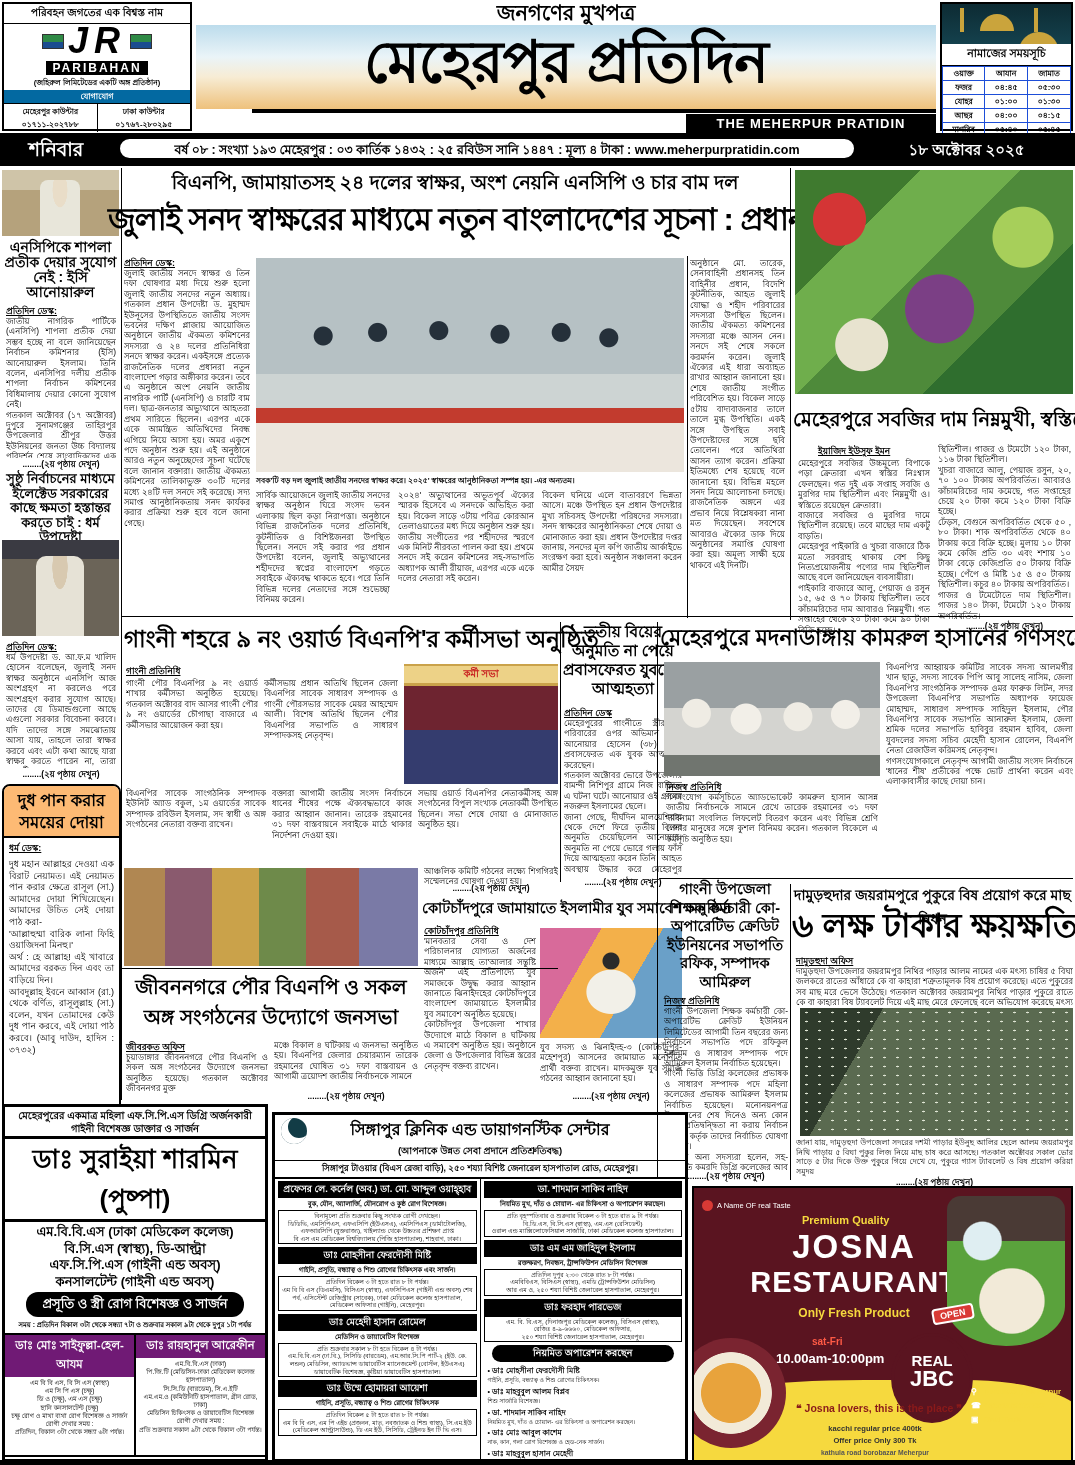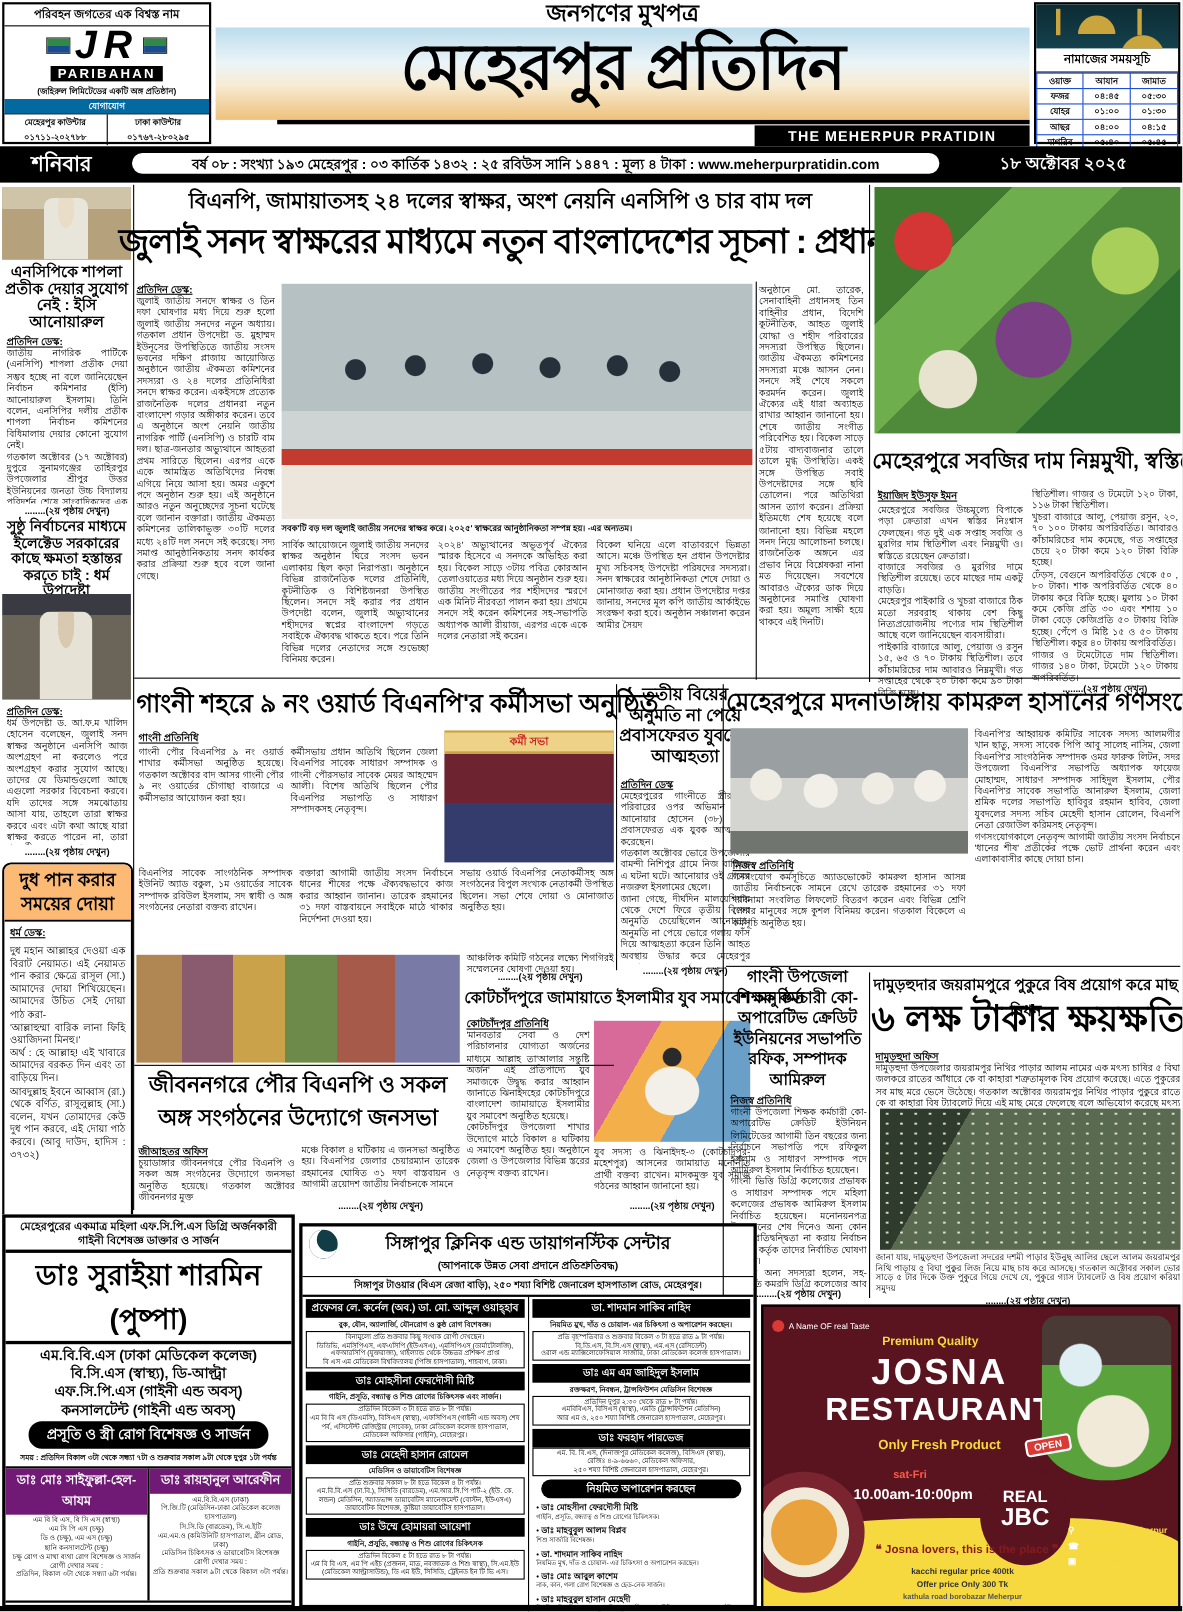--- a/index.html
+++ b/index.html
@@ -241,21 +241,21 @@
   <div class="abs body" style="left:542px;top:490px;width:140px;height:128px;">বিকেল ঘনিয়ে এলে বাতাবরণে ভিন্নতা আসে। মঞ্চে উপস্থিত হন প্রধান উপদেষ্টার মুখ্য সচিবসহ উপদেষ্টা পরিষদের সদস্যরা। সনদ স্বাক্ষরের আনুষ্ঠানিকতা শেষে দোয়া ও মোনাজাত করা হয়। প্রধান উপদেষ্টার দপ্তর জানায়, সনদের মূল কপি জাতীয় আর্কাইভে সংরক্ষণ করা হবে। অনুষ্ঠান সঞ্চালনা করেন আমীর সৈয়দ</div>
   <div class="abs body" style="left:690px;top:258px;width:95px;height:360px;">অনুষ্ঠানে মো. তারেক, সেনাবাহিনী প্রধানসহ তিন বাহিনীর প্রধান, বিদেশি কূটনীতিক, আহত জুলাই যোদ্ধা ও শহীদ পরিবারের সদস্যরা উপস্থিত ছিলেন। জাতীয় ঐকমত্য কমিশনের সদস্যরা মঞ্চে আসন নেন। সনদে সই শেষে সকলে করমর্দন করেন। জুলাই ঐক্যের এই ধারা অব্যাহত রাখার আহ্বান জানানো হয়। শেষে জাতীয় সংগীত পরিবেশিত হয়। বিকেল সাড়ে ৫টায় বাদ্যবাজনার তালে তালে মুগ্ধ উপস্থিতি। একই সঙ্গে উপস্থিত সবাই উপদেষ্টাদের সঙ্গে ছবি তোলেন। পরে অতিথিরা আসন ত্যাগ করেন। প্রক্রিয়া ইতিমধ্যে শেষ হয়েছে বলে জানানো হয়। বিভিন্ন মহলে সনদ নিয়ে আলোচনা চলছে। রাজনৈতিক অঙ্গনে এর প্রভাব নিয়ে বিশ্লেষকরা নানা মত দিয়েছেন। সবশেষে আবারও ঐক্যের ডাক দিয়ে অনুষ্ঠানের সমাপ্তি ঘোষণা করা হয়। অমূল্য সাক্ষী হয়ে থাকবে এই দিনটি।</div>
 
   <div class="ph" style="left:795px;top:170px;width:278px;height:224px;background:
       radial-gradient(circle at 16% 22%,#d43535 0 26px,transparent 27px),
       radial-gradient(circle at 82% 30%,#a7cf5a 0 30px,transparent 31px),
       radial-gradient(circle at 52% 62%,#7b3f85 0 34px,transparent 35px),
       radial-gradient(circle at 24% 78%,#e8e3cf 0 26px,transparent 27px),
       linear-gradient(135deg,#3f7a2f 0 25%,#6fae4c 25% 45%,#4e8a3a 45% 70%,#2f6e2e 70% 100%);"></div>
   <div class="abs headline c" style="left:793px;top:398px;width:280px;height:42px;font-size:19.5px;line-height:42px;white-space:nowrap;">মেহেরপুরে সবজির দাম নিম্নমুখী, স্বস্তিতে ক্রেতারা</div>
-  <div class="abs by" style="left:798px;top:444px;width:130px;">ইয়াজিদ ইউসুফ ইমন</div>
+  <div class="abs by" style="left:818px;top:444px;width:130px;">ইয়াজিদ ইউসুফ ইমন</div>
   <div class="abs body" style="left:798px;top:458px;width:132px;height:176px;">মেহেরপুরে সবজির উচ্চমূল্যে বিপাকে পড়া ক্রেতারা এখন স্বস্তির নিঃশ্বাস ফেলছেন। গত দুই এক সপ্তাহ সবজি ও মুরগির দাম স্থিতিশীল এবং নিম্নমুখী ও। স্বস্তিতে রয়েছেন ক্রেতারা।
 বাজারে সবজির ও মুরগির দামে স্থিতিশীল রয়েছে। তবে মাছের দাম একটু বাড়তি।
 মেহেরপুর পাইকারি ও খুচরা বাজারে ঠিক মতো সরবরাহ থাকায় বেশ কিছু নিত্যপ্রয়োজনীয় পণ্যের দাম স্থিতিশীল আছে বলে জানিয়েছেন ব্যবসায়ীরা।
 পাইকারি বাজারে আলু, পেয়াজ ও রসুন ১৫, ৬৫ ও ৭০ টাকায় স্থিতিশীল। তবে কাঁচামরিচের দাম আবারও নিম্নমুখী। গত সপ্তাহের থেকে ২০ টাকা কমে ৯০ টাকা বিক্রি হচ্ছে।
 ঢেঁড়স, বেগুন, পটল অপরিবর্তিত থেকে ৪০, ৭০, ৫০ টাকা। শশা ৩৫ থেকে বেড়ে ৪০ টাকায় বিক্রি হয়েছে। মুলায় ১০ টাকা কমে ২০ টাকা। শাক, পেঁপে, মিষ্টি ও কচুর কেজিপ্রতি ৩০,১৫, ৪০ ও ২৫ টাকায়</div>
   <div class="abs body" style="left:938px;top:444px;width:133px;height:176px;">স্থিতিশীল। গাজর ও টমেটো ১২০ টাকা, ১১৬ টাকা স্থিতিশীল।
 খুচরা বাজারে আলু, পেয়াজ রসুন, ২০, ৭০ ১০০ টাকায় অপরিবর্তিত। আবারও কাঁচামরিচের দাম কমেছে, গত সপ্তাহের চেয়ে ২০ টাকা কমে ১২০ টাকা বিক্রি হচ্ছে।
 ঢেঁড়স, বেগুনে অপরিবর্তিত থেকে ৫০ , ৮০ টাকা। শাক অপরিবর্তিত থেকে ৪০ টাকায় করে বিক্রি হচ্ছে। মুলায় ১০ টাকা কমে কেজি প্রতি ৩০ এবং শশায় ১০ টাকা বেড়ে কেজিপ্রতি ৫০ টাকায় বিক্রি হচ্ছে। পেঁপে ও মিষ্টি ১৫ ও ৫০ টাকায় স্থিতিশীল। কচুর ৪০ টাকায় অপরিবর্তিত।
 গাজর ও টমেটোতে দাম স্থিতিশীল। গাজর ১৪০ টাকা, টমেটো ১২০ টাকায় অপরিবর্তিত।
 মুরগি বাজারে ব্রয়লার মুরগী ও সোনালী মুরগিতে কেজিপ্রতি ১৮০ ও ২৮০ টাকা স্থিতিশীল এবং লেয়ার মুরগিতে ১০ টাকা বেড়ে ৩১০ টাকায় বিক্রি হচ্ছে।
@@ -290,21 +290,21 @@
       radial-gradient(circle at 38% 50%,#f2efe8 0 15px,transparent 16px),
       radial-gradient(circle at 62% 48%,#efece4 0 14px,transparent 15px),
       radial-gradient(circle at 84% 46%,#f2efe8 0 14px,transparent 15px),
       linear-gradient(180deg,#9aa0a2 0 40%,#d4d4d0 40% 82%,#70756f 82% 100%);"></div>
   <div class="abs body" style="left:886px;top:662px;width:187px;height:214px;">বিএনপি'র আহ্বায়ক কমিটির সাবেক সদস্য আলমগীর খান ছাতু, সদস্য সাবেক পিপি আবু সালেহ নাসিম, জেলা বিএনপি'র সাংগঠনিক সম্পাদক ওমর ফারুক লিটন, সদর উপজেলা বিএনপি'র সভাপতি অধ্যাপক ফায়েজ মোহাম্মদ, সাধারণ সম্পাদক সাহিদুল ইসলাম, পৌর বিএনপি'র সাবেক সভাপতি আনারুল ইসলাম, জেলা শ্রমিক দলের সভাপতি হাবিবুর রহমান হাবিব, জেলা যুবদলের সদস্য সচিব মেহেদী হাসান রোলেন, বিএনপি নেতা রেজাউল করিমসহ নেতৃবৃন্দ।
 গণসংযোগকালে নেতৃবৃন্দ আগামী জাতীয় সংসদ নির্বাচনে 'ধানের শীষ' প্রতীকের পক্ষে ভোট প্রার্থনা করেন এবং এলাকাবাসীর কাছে দোয়া চান।</div>
   <div class="abs by" style="left:666px;top:780px;width:110px;">নিজস্ব প্রতিনিধি</div>
   <div class="abs body" style="left:666px;top:792px;width:212px;height:82px;">গণসংযোগ কর্মসূচিতে অ্যাডভোকেট কামরুল হাসান আসন্ন জাতীয় নির্বাচনকে সামনে রেখে তারেক রহমানের ৩১ দফা দাবিনামা সংবলিত লিফলেট বিতরণ করেন এবং বিভিন্ন শ্রেণি পেশার মানুষের সঙ্গে কুশল বিনিময় করেন। গতকাল বিকেলে এ কর্মসূচি অনুষ্ঠিত হয়।</div>
 
   <div class="abs headline c" style="left:124px;top:972px;width:294px;height:64px;font-size:20px;line-height:30px;">জীবননগরে পৌর বিএনপি ও সকল অঙ্গ সংগঠনের উদ্যোগে জনসভা</div>
-  <div class="abs by" style="left:126px;top:1040px;width:100px;">জীআহতর অফিস</div>
+  <div class="abs by" style="left:126px;top:1040px;width:100px;">জীবরকত অফিস</div>
   <div class="abs body" style="left:126px;top:1052px;width:142px;height:48px;">চুয়াডাঙ্গার জীবননগরে পৌর বিএনপি ও সকল অঙ্গ সংগঠনের উদ্যোগে জনসভা অনুষ্ঠিত হয়েছে। গতকাল অক্টোবর জীবননগর মুক্ত</div>
   <div class="abs body" style="left:274px;top:1040px;width:144px;height:50px;">মঞ্চে বিকাল ৪ ঘটিকায় এ জনসভা অনুষ্ঠিত হয়। বিএনপির জেলার চেয়ারম্যান তারেক রহমানের ঘোষিত ৩১ দফা বাস্তবায়ন ও আগামী ত্রয়োদশ জাতীয় নির্বাচনকে সামনে</div>
   <div class="abs cont" style="left:274px;top:1090px;width:144px;">........(২য় পৃষ্ঠায় দেখুন)</div>
 
   <div class="abs headline c" style="left:422px;top:896px;width:260px;height:24px;font-size:14.5px;line-height:24px;white-space:nowrap;">কোটচাঁদপুরে জামায়াতে ইসলামীর যুব সমাবেশ অনুষ্ঠিত</div>
   <div class="abs by" style="left:424px;top:924px;width:110px;">কোটচাঁদপুর প্রতিনিধি</div>
   <div class="abs body" style="left:424px;top:936px;width:112px;height:160px;">'মানবতার সেবা ও দেশ পরিচালনার যোগ্যতা অর্জনের মাধ্যমে আল্লাহ তা'আলার সন্তুষ্টি অর্জন' এই প্রতিপাদ্যে যুব সমাজকে উদ্বুদ্ধ করার আহ্বান জানাতে ঝিনাইদহের কোটচাঁদপুরে বাংলাদেশ জামায়াতে ইসলামীর যুব সমাবেশ অনুষ্ঠিত হয়েছে।
 কোটচাঁদপুর উপজেলা শাখার উদ্যোগে মাঠে বিকাল ৪ ঘটিকায় এ সমাবেশ অনুষ্ঠিত হয়। অনুষ্ঠানে জেলা ও উপজেলার বিভিন্ন স্তরের নেতৃবৃন্দ বক্তব্য রাখেন।</div>
   <div class="ph" style="left:540px;top:928px;width:142px;height:110px;background:
       radial-gradient(ellipse at 50% 58%,#f2f0e8 0 24%,transparent 25%),

